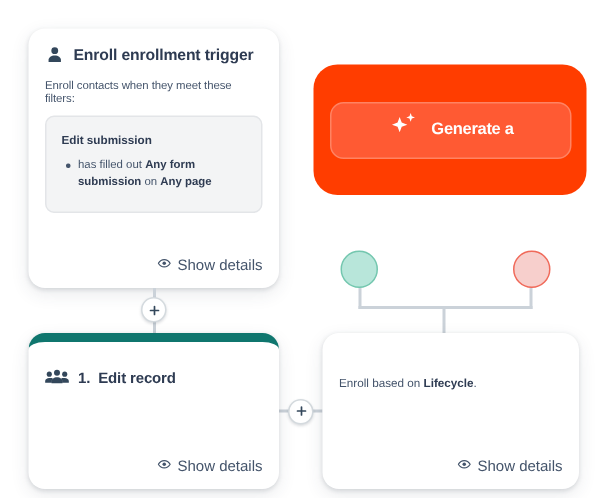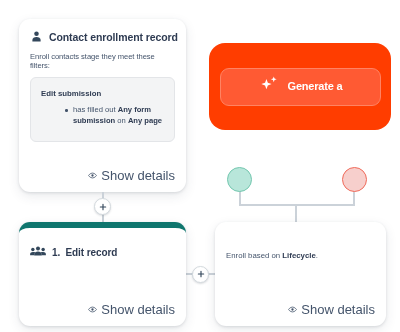--- a/index.html
+++ b/index.html
@@ -75,42 +75,41 @@
   .filter-list {
     margin: 7px 0 0 0;
     padding-left: 11px;
     list-style: none;
   }
   .filter-list li {
     position: relative;
     font-size: 7.6px;
     line-height: 1.42;
     color: #44546b;
-    margin-left: 21px;
   }
   .filter-list li::before {
     content: "";
     position: absolute;
     left: -8px;
     top: 4px;
     width: 2.6px;
     height: 2.6px;
     border-radius: 50%;
     background: #44546b;
   }
   .filter-list b { color: #2e3b52; font-weight: bold; }
 
   .show-details {
     position: absolute;
     right: 11px;
     bottom: 9px;
     display: flex;
     align-items: center;
     gap: 4px;
-    font-size: 13px;
+    font-size: 10px;
     color: #44546b;
     cursor: pointer;
   }
 
   
   #ai-panel {
     position: absolute;
     left: 209px;
     top: 43px;
     width: 182px;
@@ -218,24 +217,24 @@
 <div class="canvas">
 
   <div class="card" id="trigger-card">
     <div class="card-head">
       <span>
         <svg class="icon-navy" width="13" height="13" viewBox="0 0 24 24" fill="currentColor">
           <circle cx="12" cy="7" r="4.2"></circle>
           <path d="M12 13c-4.3 0-7.6 2.4-7.6 5.3V21h15.2v-2.7C19.6 15.4 16.3 13 12 13z"></path>
         </svg>
       </span>
-      <span class="card-title">Contact enrollment record</span>
-    </div>
-
-    <div class="card-sub">Enroll contacts stage they meet these filters:</div>
+      <span class="card-title">Enroll enrollment trigger</span>
+    </div>
+
+    <div class="card-sub">Enroll contacts when they meet these filters:</div>
 
     <div class="filter-box">
       <div class="filter-title">Edit submission</div>
       <ul class="filter-list">
         <li><span>has filled out </span><b>Any form submission</b><span> on </span><b>Any page</b></li>
       </ul>
     </div>
 
     <div class="show-details">
       <span>

